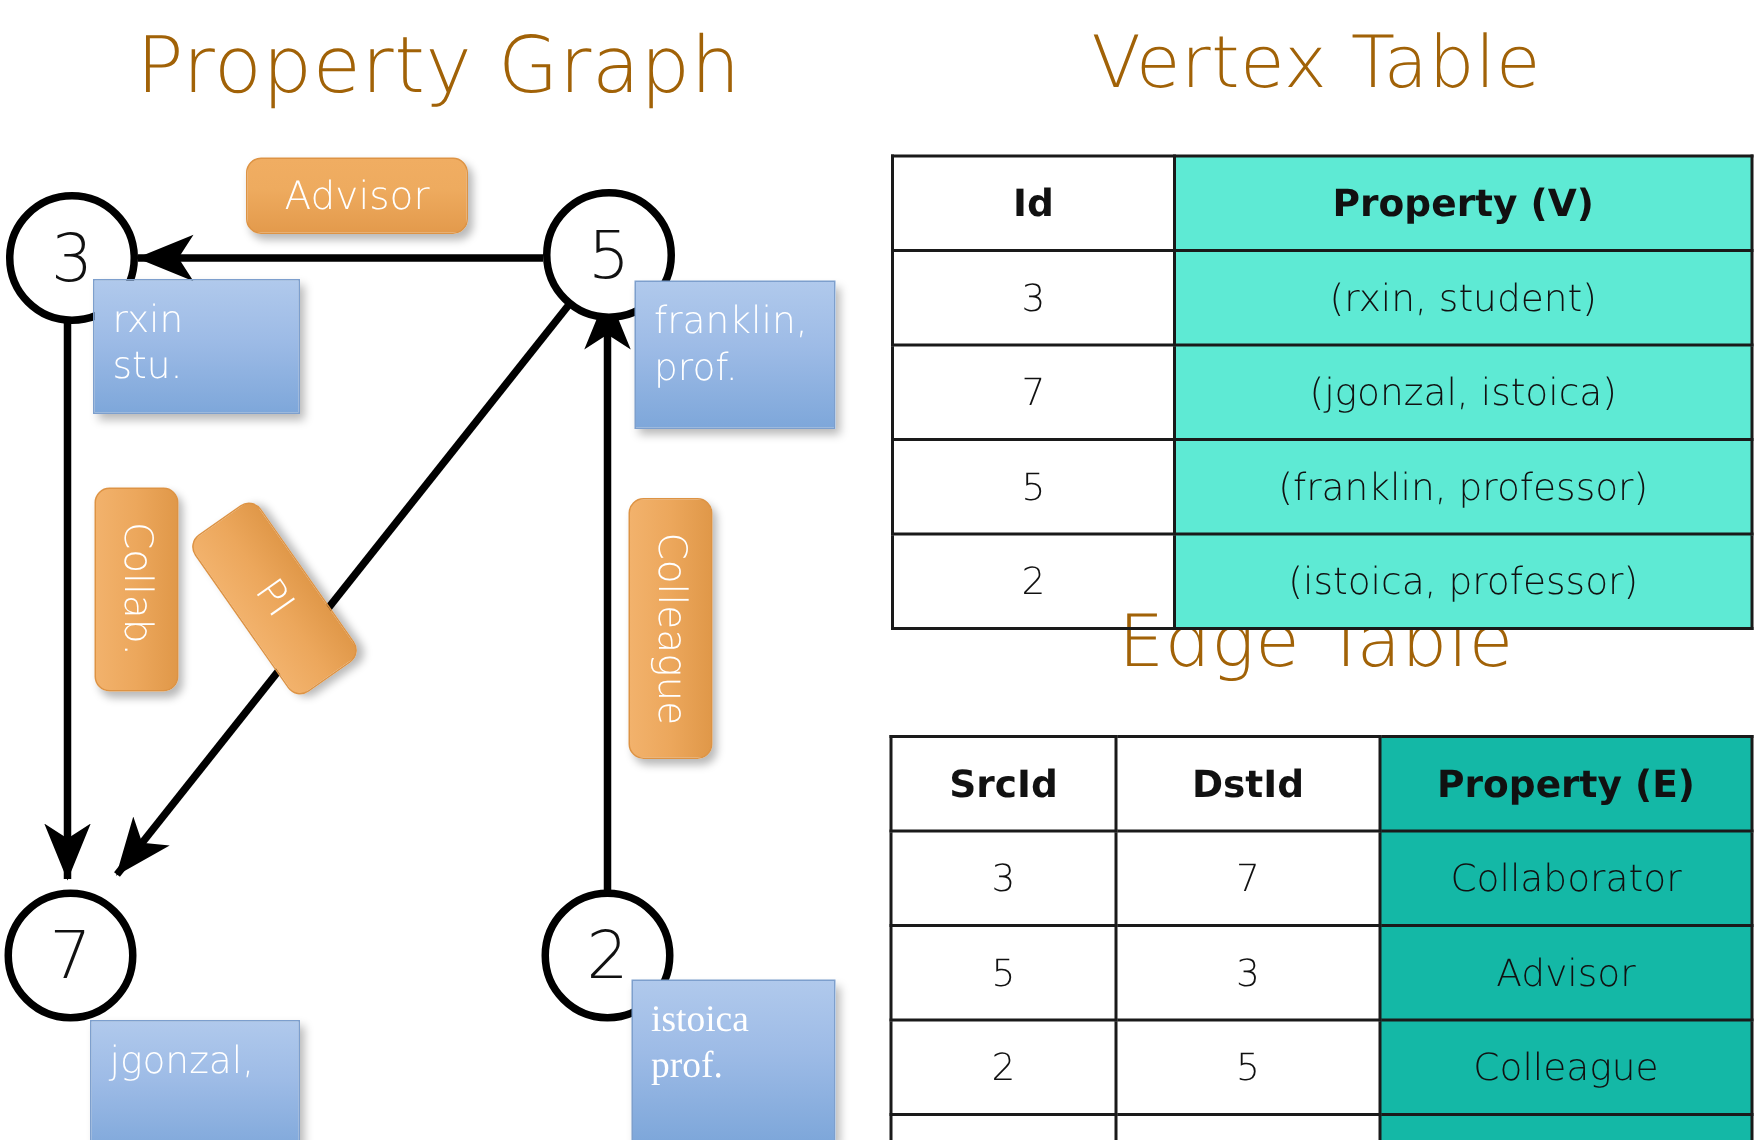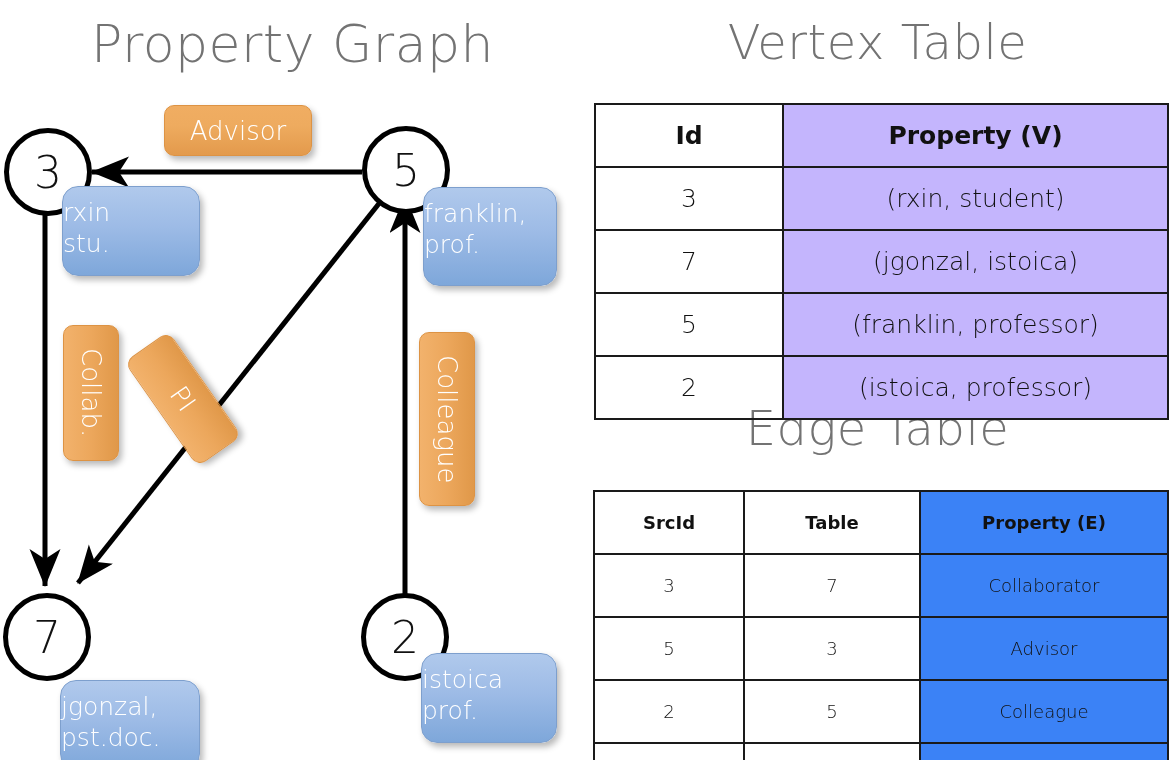--- a/index.html
+++ b/index.html
@@ -12,21 +12,21 @@
     font-family: "Liberation Sans", sans-serif;
     color: #000;
   }
   .page { position: relative; width: 1170px; height: 760px; }
 
   
   .title {
     position: absolute;
     font-family: "DejaVu Sans", sans-serif;
     font-weight: 300;
-    color: #737373;
+    color: #a16207;
     letter-spacing: 0.5px;
     white-space: nowrap;
   }
   #title-property-graph { left: 0; top: 14px; width: 585px; text-align: center; font-size: 52px; }
   #title-vertex-table   { left: 585px; top: 14px; width: 585px; text-align: center; font-size: 48px; }
   #title-edge-table     { left: 585px; top: 400px; width: 585px; text-align: center; font-size: 48px; }
 
   
   .graph { position: absolute; left: 0; top: 0; width: 585px; height: 760px; }
   .graph svg { position: absolute; left: 0; top: 0; }
@@ -43,30 +43,30 @@
     font-family: "DejaVu Sans", sans-serif;
     font-weight: 300;
     font-size: 44px;
     color: #111;
     z-index: 6;
   }
 
   
   .vbox {
     position: absolute;
-    border-radius: 16px;
+    border-radius: 0;
     background: linear-gradient(to bottom, #b0c9ec 0%, #9dbbe6 45%, #7ea7da 100%);
     border: 1px solid #7d9fcd;
     box-shadow: 3px 4px 6px rgba(0,0,0,0.28);
     color: #ffffff;
     font-family: "DejaVu Sans", sans-serif;
     font-weight: 300;
     font-size: 25px;
     line-height: 1.25;
-    padding: 10px 0 10px 0;
+    padding: 10px 0 10px 12px;
     box-sizing: border-box;
     z-index: 7;
   }
 
   
   .ebox {
     position: absolute;
     border-radius: 10px;
     background: linear-gradient(to bottom, #f0ad62 0%, #eeab5f 40%, #e39a4c 100%);
     border: 1px solid #dd9344;
@@ -94,25 +94,25 @@
     border: 2px solid #1a1a1a;
     text-align: center;
     font-weight: 300;
     color: #111;
     padding: 4px;
   }
   .tbl .hdr { font-weight: 700; }
 
   #vertex-table { left: 594px; top: 103px; width: 573px; }
   #vertex-table td, #vertex-table th { height: 53px; font-size: 25px; }
-  #vertex-table .col-prop { background: #c4b5fd; }
+  #vertex-table .col-prop { background: #5eead4; }
 
   #edge-table { left: 593px; top: 490px; width: 574px; }
-  #edge-table td, #edge-table th { height: 53px; font-size: 18px; }
-  #edge-table .col-prop { background: #3b82f6; }
+  #edge-table td, #edge-table th { height: 53px; font-size: 25px; }
+  #edge-table .col-prop { background: #14b8a6; }
 </style>
 </head>
 <body>
 
 <div class="page">
 
   <div class="title" id="title-property-graph">Property Graph</div>
   <div class="title" id="title-vertex-table">Vertex Table</div>
   <div class="title" id="title-edge-table">Edge Table</div>
 
@@ -144,24 +144,23 @@
       <div>stu.</div>
     </div>
 
     <div class="vbox" style="left:423px; top:187px; width:134px; height:99px;">
       <div>franklin,</div>
       <div>prof.</div>
     </div>
 
     <div class="vbox" style="left:60px; top:653px; width:140px; height:90px;margin-top:27px;">
       <div>jgonzal,</div>
-      <div>pst.doc.</div>
-    </div>
-
-    <div class="vbox" style="left:421px; top:653px; width:136px; height:90px;">
+    </div>
+
+    <div class="vbox" style="left:421px; top:653px; width:136px; height:108px;font-family:Liberation Serif, serif;">
       <div>istoica</div>
       <div>prof.</div>
     </div>
 
     <div class="ebox" style="left:164px; top:105px; width:148px; height:51px;">Advisor</div>
 
     <div class="ebox vertical vertical-gradL" style="left:63px; top:325px; width:56px; height:136px;">Collab.</div>
 
     <div class="ebox vertical vertical-gradL" style="left:156px; top:335px; width:54px; height:128px; transform: rotate(-35deg); transform-origin: center center;">PI</div>
 
@@ -201,21 +200,21 @@
 
   <table class="tbl" id="edge-table">
     <colgroup>
         <col style="width:150px;">
         <col style="width:176px;">
         <col style="width:248px;">
       </colgroup>
     <thead>
       <tr>
         <th class="hdr">SrcId</th>
-        <th class="hdr">Table</th>
+        <th class="hdr">DstId</th>
         <th class="hdr col-prop">Property (E)</th>
       </tr>
     </thead>
     <tbody>
       <tr>
         <td>3</td>
         <td>7</td>
         <td class="col-prop">Collaborator</td>
       </tr>
       <tr>

